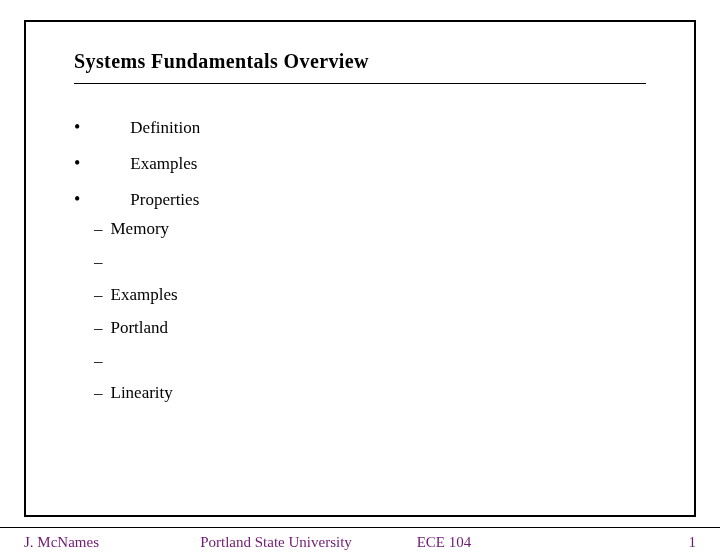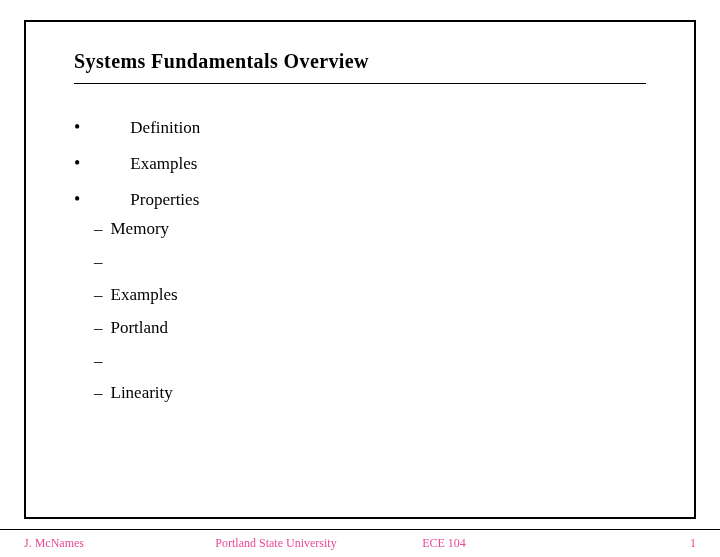--- a/index.html
+++ b/index.html
@@ -98,22 +98,22 @@
     .sub-text {
       line-height: 1.4;
     }
 
     .footer {
       border-top: 1px solid #000000;
       padding: 6px 24px;
       display: flex;
       justify-content: space-between;
       align-items: center;
-      font-size: 12px;
-      color: #ec4899;
+      font-size: 15px;
+      color: #701a75;
       font-family: 'Computer Modern', 'Latin Modern', Georgia, serif;
     }
 
     .footer-item {
       flex: 1;
       text-align: center;
     }
 
     .footer-item:first-child {
       text-align: left;

